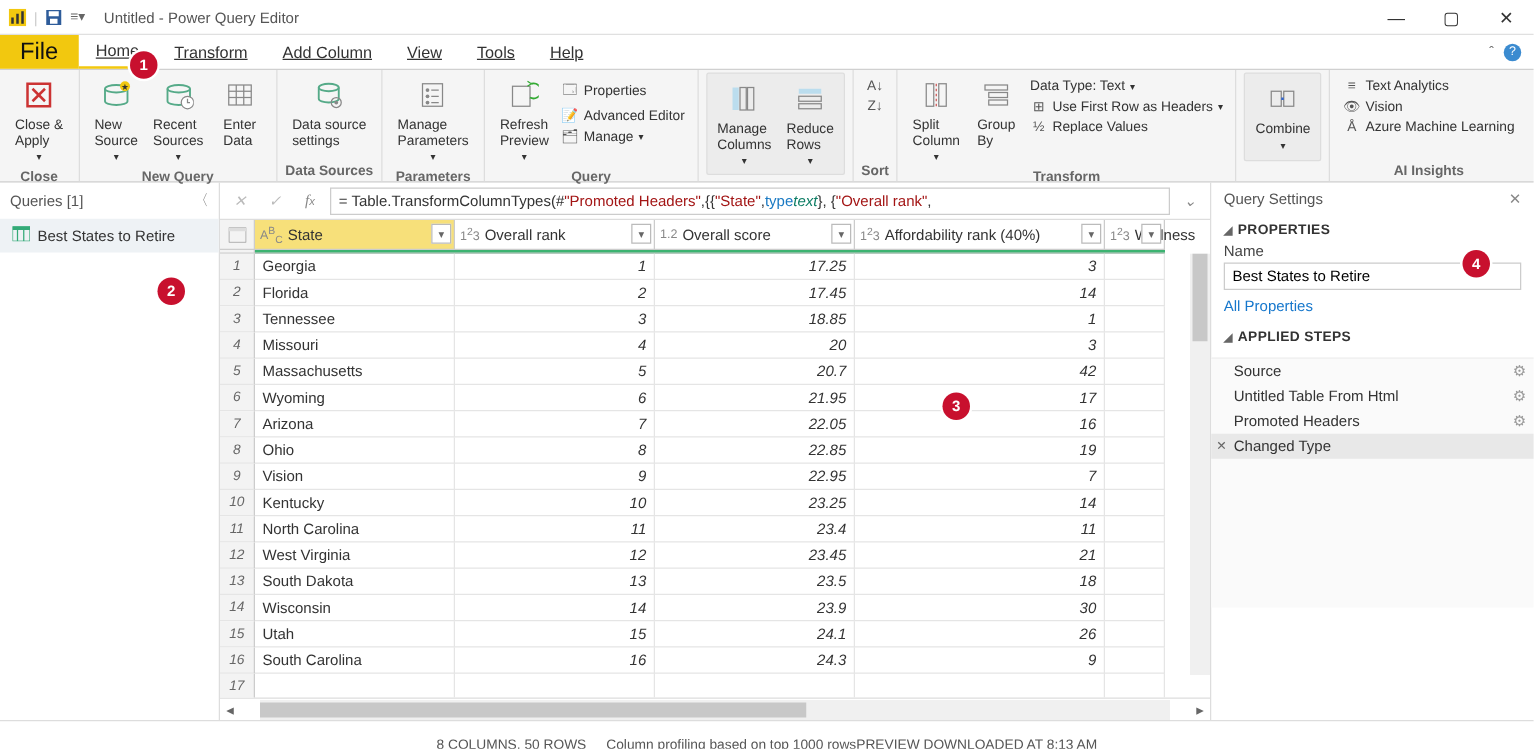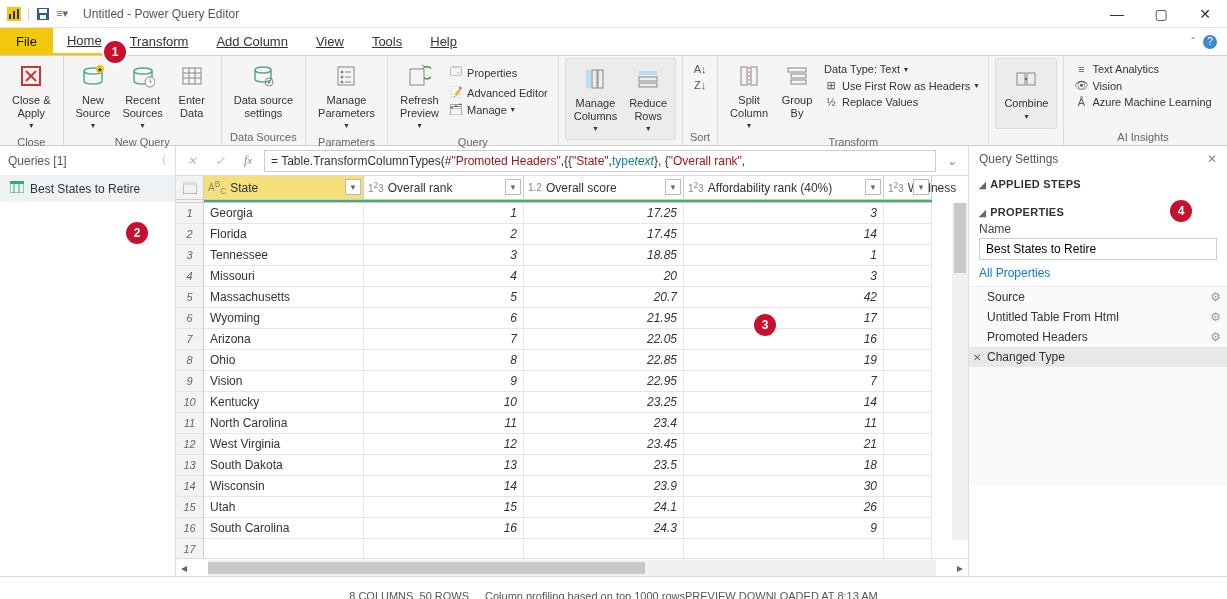--- a/index.html
+++ b/index.html
@@ -8,31 +8,31 @@
 
 .title-bar { height: 28px; background: #fff; display: flex; align-items: center; border-bottom: 1px solid #e0e0e0; }
 .title-icons { display: flex; align-items: center; padding: 0 4px; }
 .title-icons span { margin: 0 3px; display: inline-flex; align-items: center; }
 .title-text { margin-left: 8px; color: #555; font-size: 12px; }
 .window-controls { margin-left: auto; display: flex; }
 .window-controls div { width: 44px; height: 28px; display: flex; align-items: center; justify-content: center; font-size: 14px; color: #333; }
 
 
 .menu-bar { height: 28px; display: flex; align-items: stretch; border-bottom: 1px solid #d0d0d0; }
-.menu-file { background: #f2c80f; color: #111; padding: 0 16px; display: flex; align-items: center; font-size: 13px; }
+.menu-file { background: #f2c80f; color: #111; padding: 0 16px; display: flex; align-items: center; font-size: 19px; }
 .menu-tab { padding: 0 14px; display: flex; align-items: center; font-size: 13px; color: #333; text-decoration: underline; }
 .menu-tab.active { border-bottom: 2px solid #f2c80f; }
 .menu-right { margin-left: auto; display: flex; align-items: center; padding-right: 10px; gap: 8px; color: #666; }
 
 
 .ribbon { height: 90px; background: #f5f5f5; border-bottom: 1px solid #d0d0d0; display: flex; }
 .ribbon-group { border-right: 1px solid #ddd; display: flex; flex-direction: column; padding: 2px 6px 0 6px; }
 .ribbon-group-body { display: flex; flex: 1; align-items: flex-start; }
-.ribbon-group-label { text-align: center; font-size: 11px; color: #666; padding: 2px 0 2px 0; }
-.ribbon-btn-big { display: flex; flex-direction: column; align-items: center; justify-content: flex-start; padding: 4px 6px; min-width: 46px; text-align: center; font-size: 11px; line-height: 1.15; gap: 2px; }
+.ribbon-group-label { text-align: center; font-size: 11px; color: #666; padding: 2px 0 2px 0; font-weight: bold; }
+.ribbon-btn-big { display: flex; flex-direction: column; align-items: center; justify-content: flex-start; padding: 4px 6px; min-width: 46px; text-align: left; font-size: 11px; line-height: 1.15; gap: 2px; }
 .ribbon-btn-big .icon { width: 28px; height: 28px; display: flex; align-items: center; justify-content: center; font-size: 20px; margin-bottom: 2px; }
 .ribbon-stack { display: flex; flex-direction: column; gap: 2px; padding: 4px 2px; }
 .ribbon-stack-item { display: flex; align-items: center; gap: 4px; font-size: 11px; padding: 1px 2px; }
 .ribbon-stack-item .si { width: 14px; text-align: center; color: #555; }
 .grouped { background: #ececec; border: 1px solid #ddd; border-radius: 2px; padding: 2px; }
 
 
 .main { display: flex; height: 430px; }
 .queries-pane { width: 176px; border-right: 1px solid #ddd; display: flex; flex-direction: column; }
 .queries-header { display: flex; align-items: center; justify-content: space-between; padding: 6px 8px; color: #555; }
@@ -590,27 +590,27 @@
         <div class="arrow">▸</div>
     </div>
   </div>
 
   <div class="settings-pane">
     <div class="settings-header">
       <span>Query Settings</span>
       <span style="color:#888">✕</span>
     </div>
     <div class="settings-section">
-      <h4><span class="tri">◢</span><span>APPLIED STEPS</span></h4>
-    </div>
-    <div class="settings-section">
       <h4><span class="tri">◢</span><span>PROPERTIES</span></h4>
       <div class="name-label">Name</div>
       <input class="name-input" value="Best States to Retire" style="">
       <a class="all-props">All Properties</a>
+    </div>
+    <div class="settings-section">
+      <h4><span class="tri">◢</span><span>APPLIED STEPS</span></h4>
     </div>
     <div class="steps-container" id="steps">
         <div class="step" style="position: relative;">
           <span>Source</span>
           <span class="gear">⚙</span>
         </div>
         <div class="step" style="position: relative;">
           <span>Untitled Table From Html</span>
           <span class="gear">⚙</span>
         </div>

